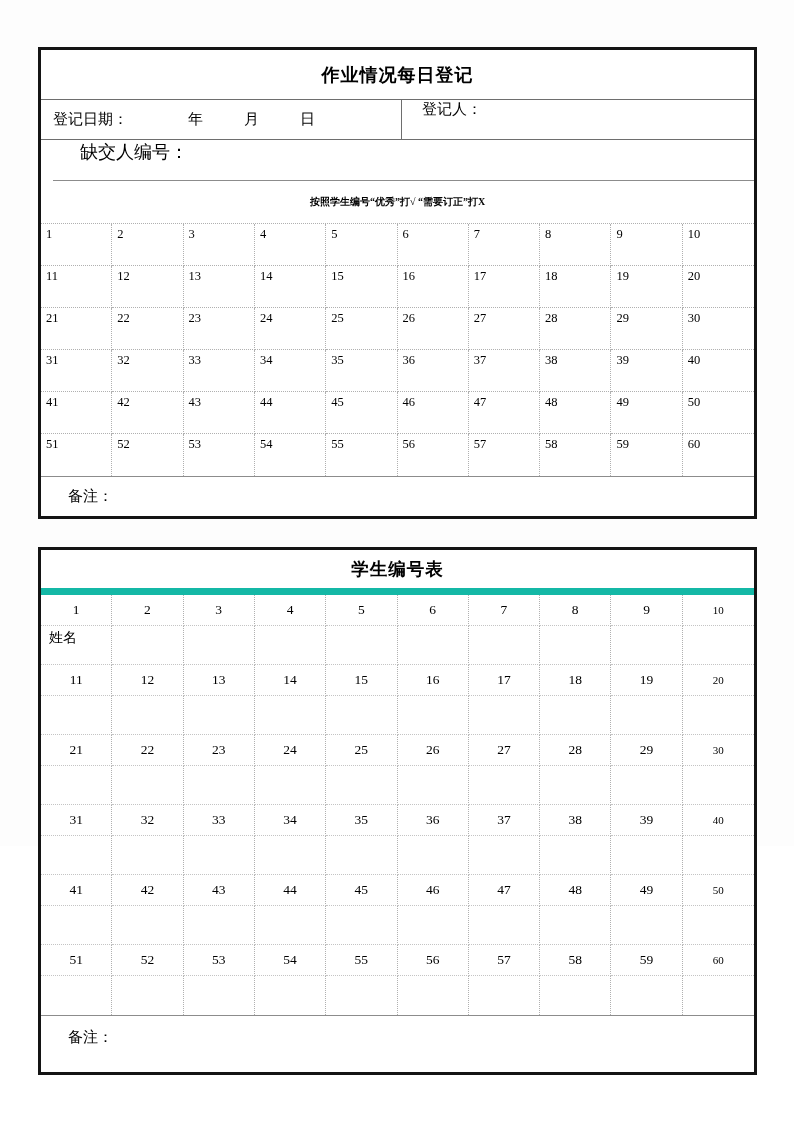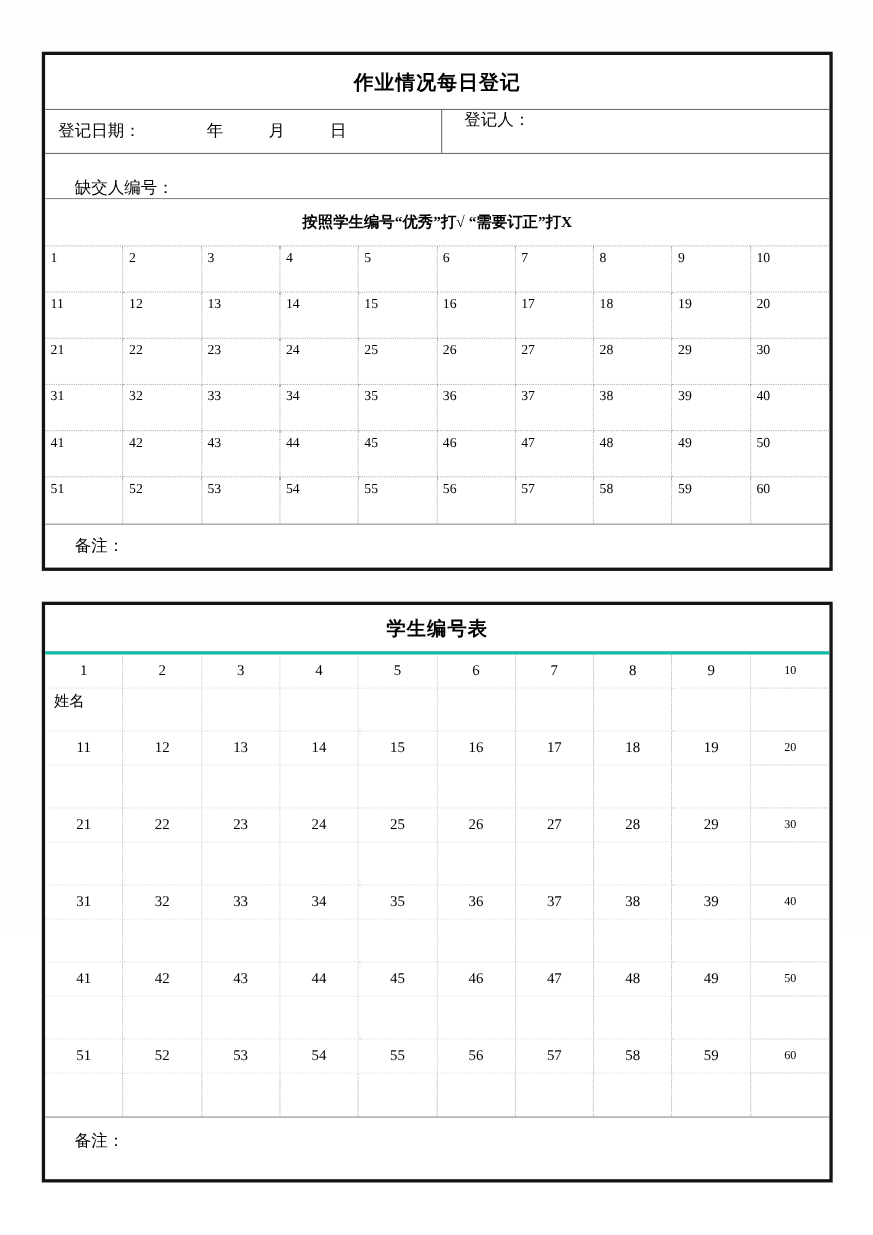--- a/index.html
+++ b/index.html
@@ -35,27 +35,27 @@
   .t1-date { width: 50.5%; display: flex; align-items: center; padding-left: 12px; }
   .t1-date .yl { margin-left: 60px; }
   .t1-date .ml { margin-left: 41px; }
   .t1-date .dl { margin-left: 41px; }
   .t1-registrar {
     flex: 1; display: flex; align-items: flex-start; padding-left: 20px;
     border-left: 1px solid #6e6e6e;
   }
   .t1-missing {
     height: 41px; flex-shrink: 0;
-    display: flex; align-items: flex-end; padding-left: 27px;
-    font-size: 15px; border-bottom: 1px solid #8c8c8c;
+    display: flex; align-items: flex-start; padding-left: 27px;
+    font-size: 18px; border-bottom: 1px solid #8c8c8c; margin-left: 12px;
   }
   .t1-instruction {
     height: 42px; flex-shrink: 0;
     display: flex; align-items: center; justify-content: center;
-    font-size: 14px; font-weight: bold;
+    font-size: 10px; font-weight: bold;
   }
   .t1-grid {
     flex-shrink: 0;
     display: grid; grid-template-columns: repeat(10, 1fr); grid-auto-rows: 42px;
     border-top: 1px dotted #b0b0b0;
   }
   .t1-cell {
     border-right: 1px dotted #b0b0b0;
     border-bottom: 1px dotted #b0b0b0;
     font-size: 12.5px; padding: 3px 0 0 5px;
@@ -66,21 +66,21 @@
     flex: 1;
     display: flex; align-items: center; padding-left: 27px;
     font-size: 15px; border-top: 1px solid #8c8c8c;
   }
 
   
   .t2-title {
     height: 45px; flex-shrink: 0;
     display: flex; align-items: center; justify-content: center;
     font-size: 17.5px; font-weight: bold; letter-spacing: 1px;
-    border-bottom: 3px solid #14b8a6;
+    border-bottom: 7px solid #14b8a6;
   }
   .t2-grid {
     flex-shrink: 0;
     display: grid; grid-template-columns: repeat(10, 1fr);
   }
   .t2-num {
     height: 31px;
     display: flex; align-items: center; justify-content: center;
     font-size: 13.5px;
     border-right: 1px dotted #b0b0b0;

